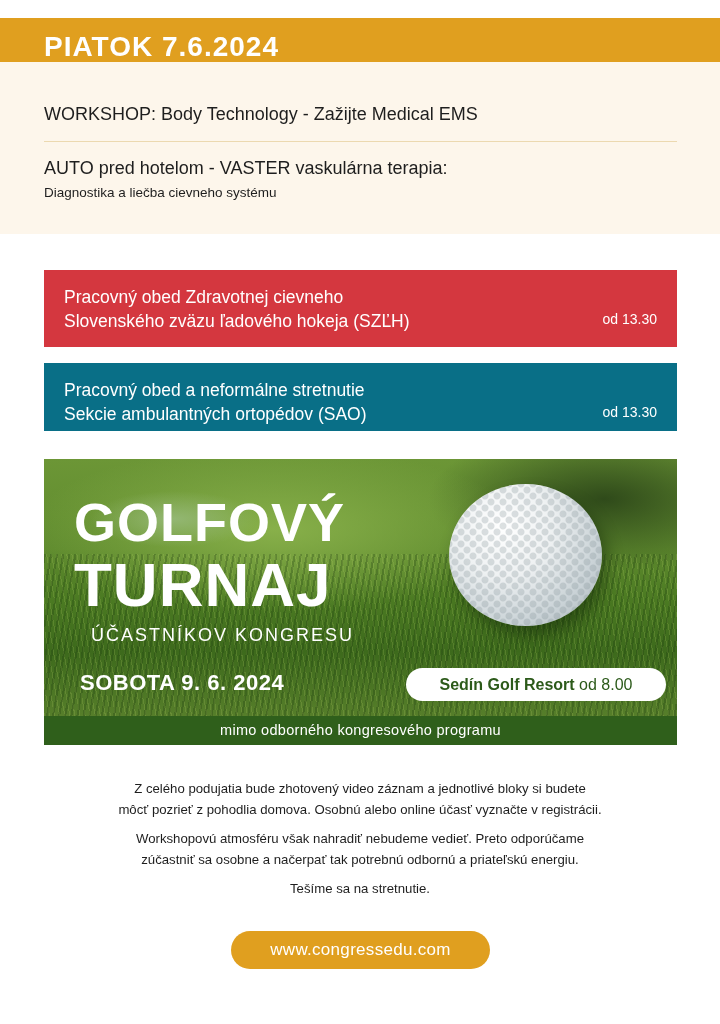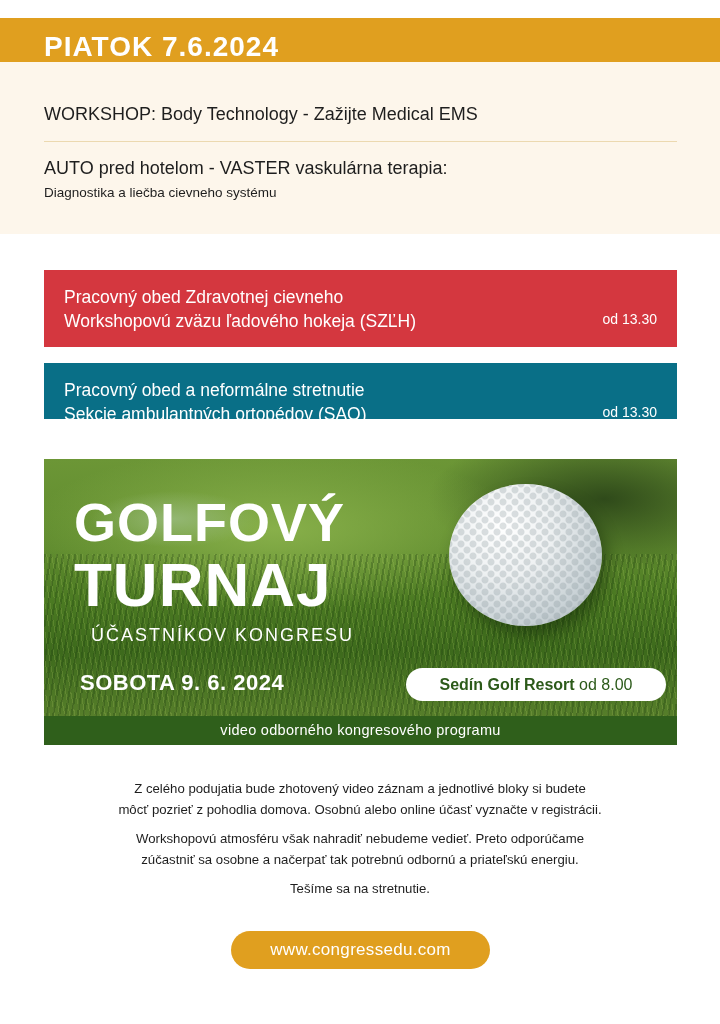--- a/index.html
+++ b/index.html
@@ -26,21 +26,21 @@
     .auto-title {
       position: absolute; left: 44px; top: 158px; font-size: 18px; color: #1e1e1e;
     }
     .auto-sub {
       position: absolute; left: 44px; top: 185px; font-size: 13.5px; color: #1e1e1e;
     }
     .event-box {
       position: absolute; left: 44px; width: 633px; height: 77px; color: #ffffff;
     }
     .event-box.red { top: 270px; background: #d4373f; }
-    .event-box.teal { top: 363px; background: #096f87; height: 56px; }
+    .event-box.teal { top: 363px; background: #096f87; height: 68px; }
     .event-line1 { position: absolute; left: 20px; top: 17px; font-size: 17.5px; }
     .event-line2 { position: absolute; left: 20px; top: 41px; font-size: 17.5px; }
     .event-time { position: absolute; right: 20px; top: 41px; font-size: 14px; }
 
     .golf {
       position: absolute; left: 44px; top: 459px; width: 633px; height: 257px; overflow: hidden;
       background:
         radial-gradient(ellipse 120px 40px at 130px 60px, rgba(150,185,120,0.9), rgba(150,185,120,0) 70%),
         radial-gradient(ellipse 330px 110px at 230px 70px, #88b04a, rgba(136,176,74,0) 75%),
         radial-gradient(ellipse 220px 90px at 560px 40px, #2f4a1a, rgba(47,74,26,0) 80%),
@@ -110,21 +110,21 @@
 </div>
 
 <div class="cream"></div>
 <div class="workshop">WORKSHOP: Body Technology  -  Zažijte Medical EMS</div>
 <div class="divider"></div>
 <div class="auto-title">AUTO pred hotelom - VASTER vaskulárna terapia:</div>
 <div class="auto-sub">Diagnostika a liečba cievneho systému</div>
 
 <div class="event-box red">
   <div class="event-line1">Pracovný obed Zdravotnej cievneho</div>
-  <div class="event-line2">Workshopovú zväzu ľadového hokeja (SZĽH)</div>
+  <div class="event-line2">Slovenského zväzu ľadového hokeja (SZĽH)</div>
   <div class="event-time">od 13.30</div>
 </div>
 
 <div class="event-box teal">
   <div class="event-line1">Pracovný obed a neformálne stretnutie</div>
   <div class="event-line2">Sekcie ambulantných ortopédov (SAO)</div>
   <div class="event-time">od 13.30</div>
 </div>
 
 <div class="golf">
@@ -134,21 +134,21 @@
   </div>
   <div class="golf-title1">GOLFOVÝ</div>
   <div class="golf-title2">TURNAJ</div>
   <div class="golf-sub">ÚČASTNÍKOV KONGRESU</div>
   <div class="golf-date">SOBOTA 9. 6. 2024</div>
   <div class="golf-pill">
     <span class="venue">Sedín Golf Resort</span>
     <span>od 8.00</span>
   </div>
 </div>
-<div class="green-bar">video odborného kongresového programu</div>
+<div class="green-bar">mimo odborného kongresového programu</div>
 
 <div class="info p1">
   <div>Z celého podujatia bude zhotovený video záznam a jednotlivé bloky si budete</div>
   <div>môcť pozrieť z pohodlia domova. Osobnú alebo online účasť vyznačte v registrácii.</div>
 </div>
 <div class="info p2">
   <div>Workshopovú atmosféru však nahradiť nebudeme vedieť. Preto odporúčame</div>
   <div>zúčastniť sa osobne a načerpať tak potrebnú odbornú a priateľskú energiu.</div>
 </div>
 <div class="info p3">

